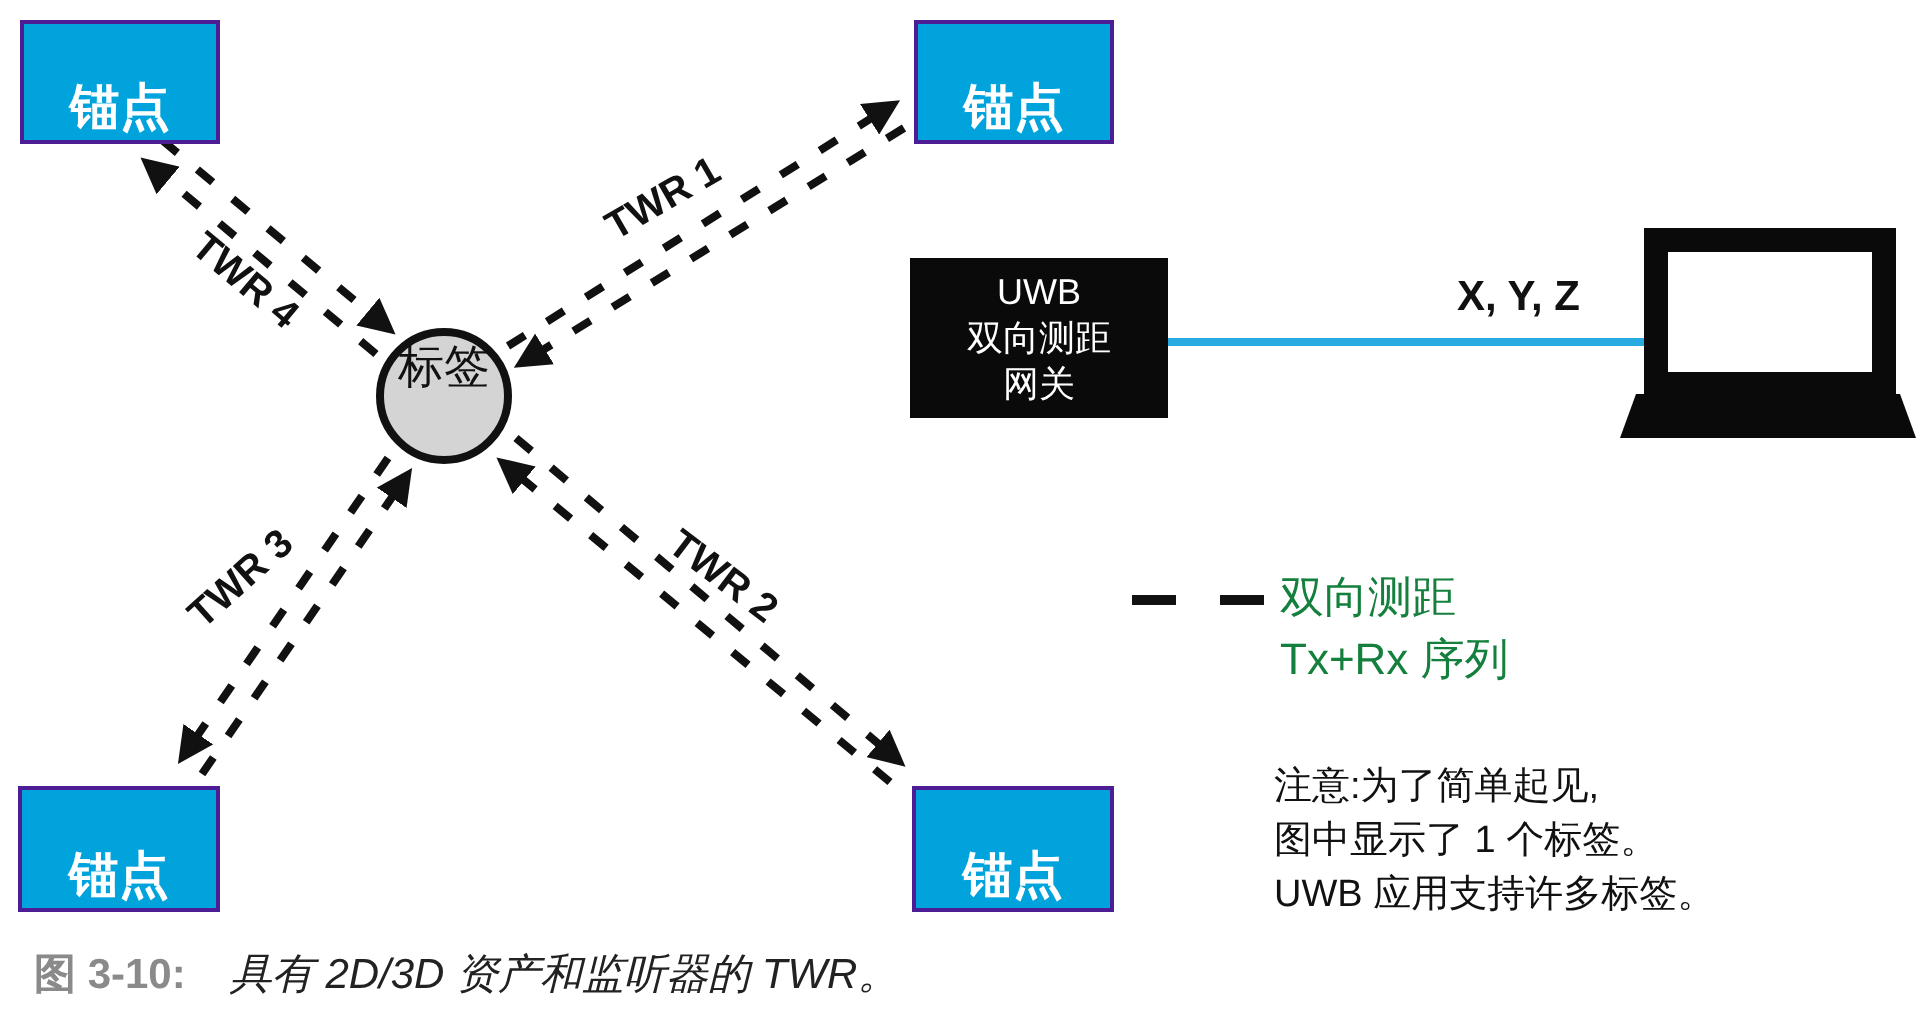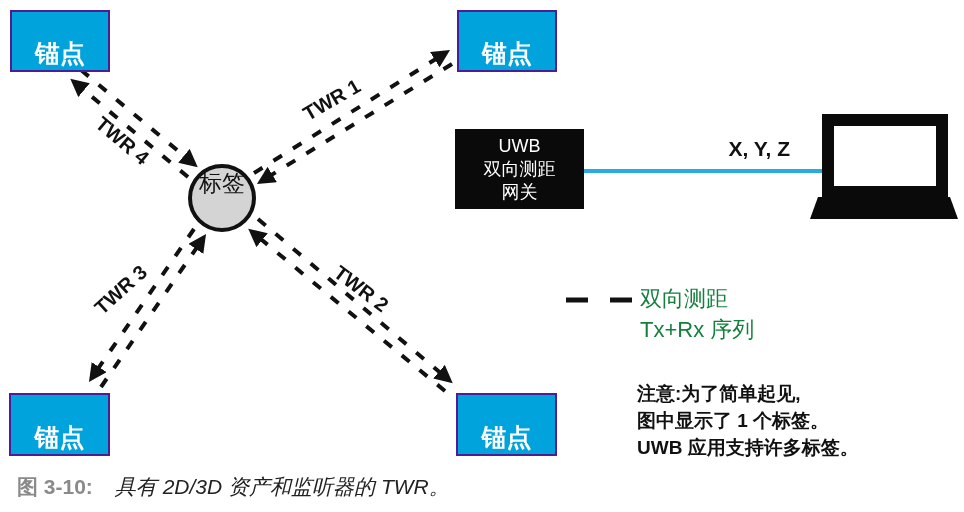--- a/index.html
+++ b/index.html
@@ -33,21 +33,21 @@
     white-space:nowrap; transform-origin:center;
   }
   .gateway-box {
     background:#0a0a0a; color:#fff; text-align:center;
     font-size:18px; line-height:23px;
     display:flex; flex-direction:column; justify-content:center;
     box-sizing:border-box;
   }
   .xyz { font-size:21px; font-weight:600; color:#111; text-align:right; }
   .legend-text { font-size:22px; color:#15803d; line-height:31px; white-space:nowrap; }
-  .note { font-size:19px; font-weight:700; color:#111; line-height:27px; white-space:nowrap; }
+  .note { font-size:19px; font-weight:400; color:#111; line-height:27px; white-space:nowrap; }
   .caption { font-size:21px; white-space:nowrap; }
   .caption .cap-label { color: var(--caption_label, #8a8a8a); font-weight:700; }
   .caption .cap-text { color:#222; margin-left:22px; font-weight:400;font-style:italic; }
 </style>
 </head>
 <body>
 
 <div class="stage">
 
   <svg class="layer" width="964" height="512" viewBox="0 0 964 512">

